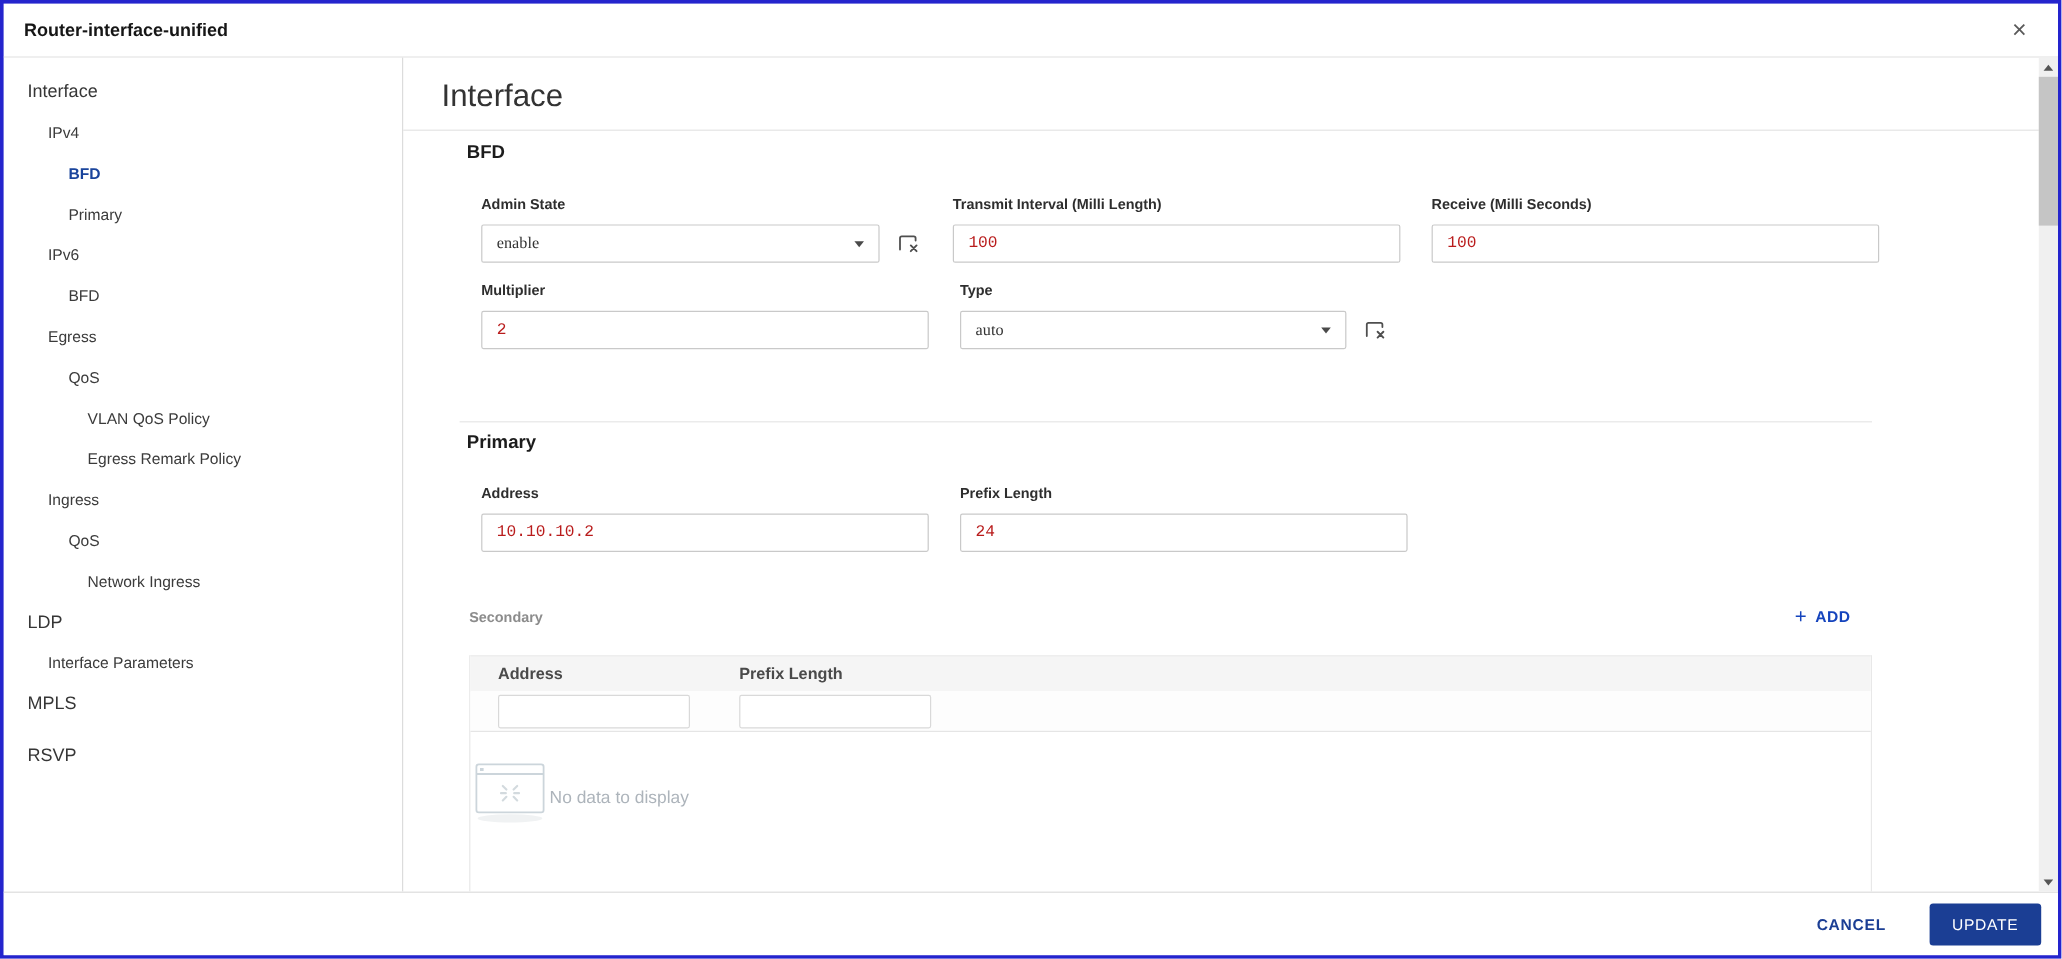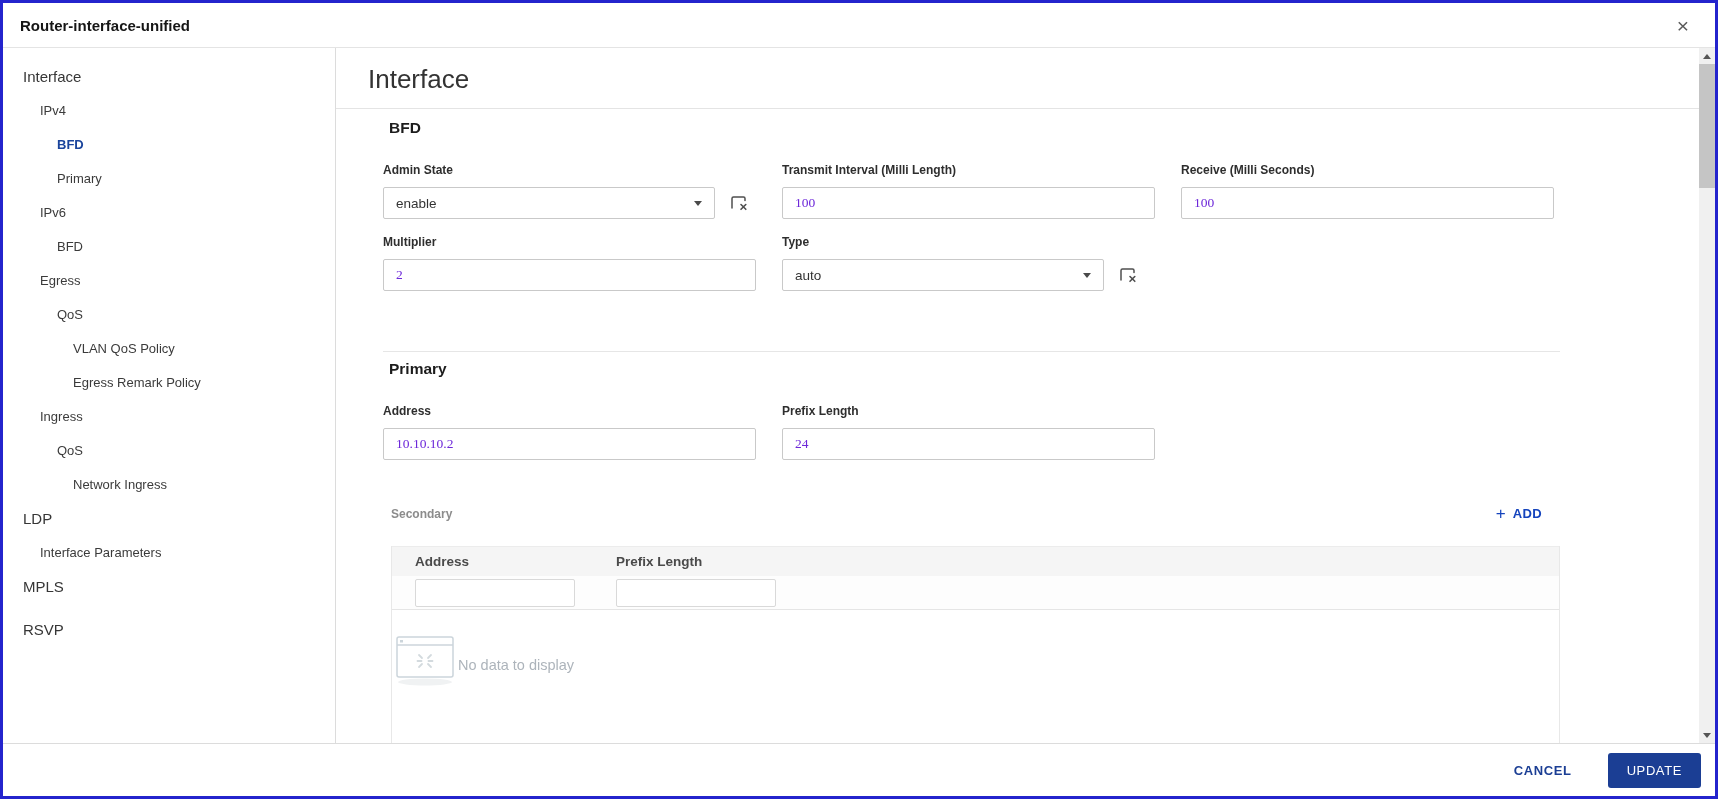--- a/index.html
+++ b/index.html
@@ -41,30 +41,30 @@
   .nav-item.selected{color:#1a449c;font-weight:700;}
   .nav-item.gap{margin-top:9px;}
   
   .main{flex:1;display:flex;flex-direction:column;position:relative;min-width:0;}
   .page-title-row{padding:16px 0 13px 32px;flex:0 0 auto;}
   .page-title{font-size:26px;font-weight:300;color:#333;}
   .title-divider{height:1px;background:#e4e4e4;flex:0 0 1px;}
   .content{flex:1;overflow:hidden;padding-left:47px;}
   .content-inner{width:1177px;}
   .section-heading{font-size:15.5px;font-weight:700;color:#1c1c1c;margin:10px 0 0 6px;}
-  .fields{}
+  .fields{margin-left:18px;}
   .field-row{display:flex;gap:26px;margin-top:26px;}
   .field{width:373px;}
   .field-label{font-size:12px;font-weight:700;color:#2e2e2e;margin-bottom:10px;}
   .text-input{
     width:373px;height:32px;border:1px solid #c9c9c9;border-radius:2px;
-    font-family:Liberation Serif, serif;font-size:13.5px;color:#6d28d9;
+    font-family:Liberation Mono, monospace;font-size:13.5px;color:#b91c1c;
     padding:0 12px;outline:none;background:#fff;
   }
-  .select-wrap{display:flex;align-items:center;}
+  .select-wrap{display:flex;align-items:center;font-family:Liberation Serif, serif;}
   .select-box{
     height:32px;border:1px solid #c9c9c9;border-radius:2px;background:#fff;
     display:flex;align-items:center;justify-content:space-between;
     font-size:13.5px;color:#333;padding:0 12px;cursor:pointer;
   }
   .select-box.w-admin{width:332px;}
   .select-box.w-type{width:322px;}
   .caret{width:0;height:0;border-left:4.5px solid transparent;border-right:4.5px solid transparent;border-top:5.5px solid #4a4a4a;}
   .clear-icon{margin-left:13px;cursor:pointer;display:flex;align-items:center;}
   .section-divider{height:1px;background:#e6e6e6;margin-top:60px;}

